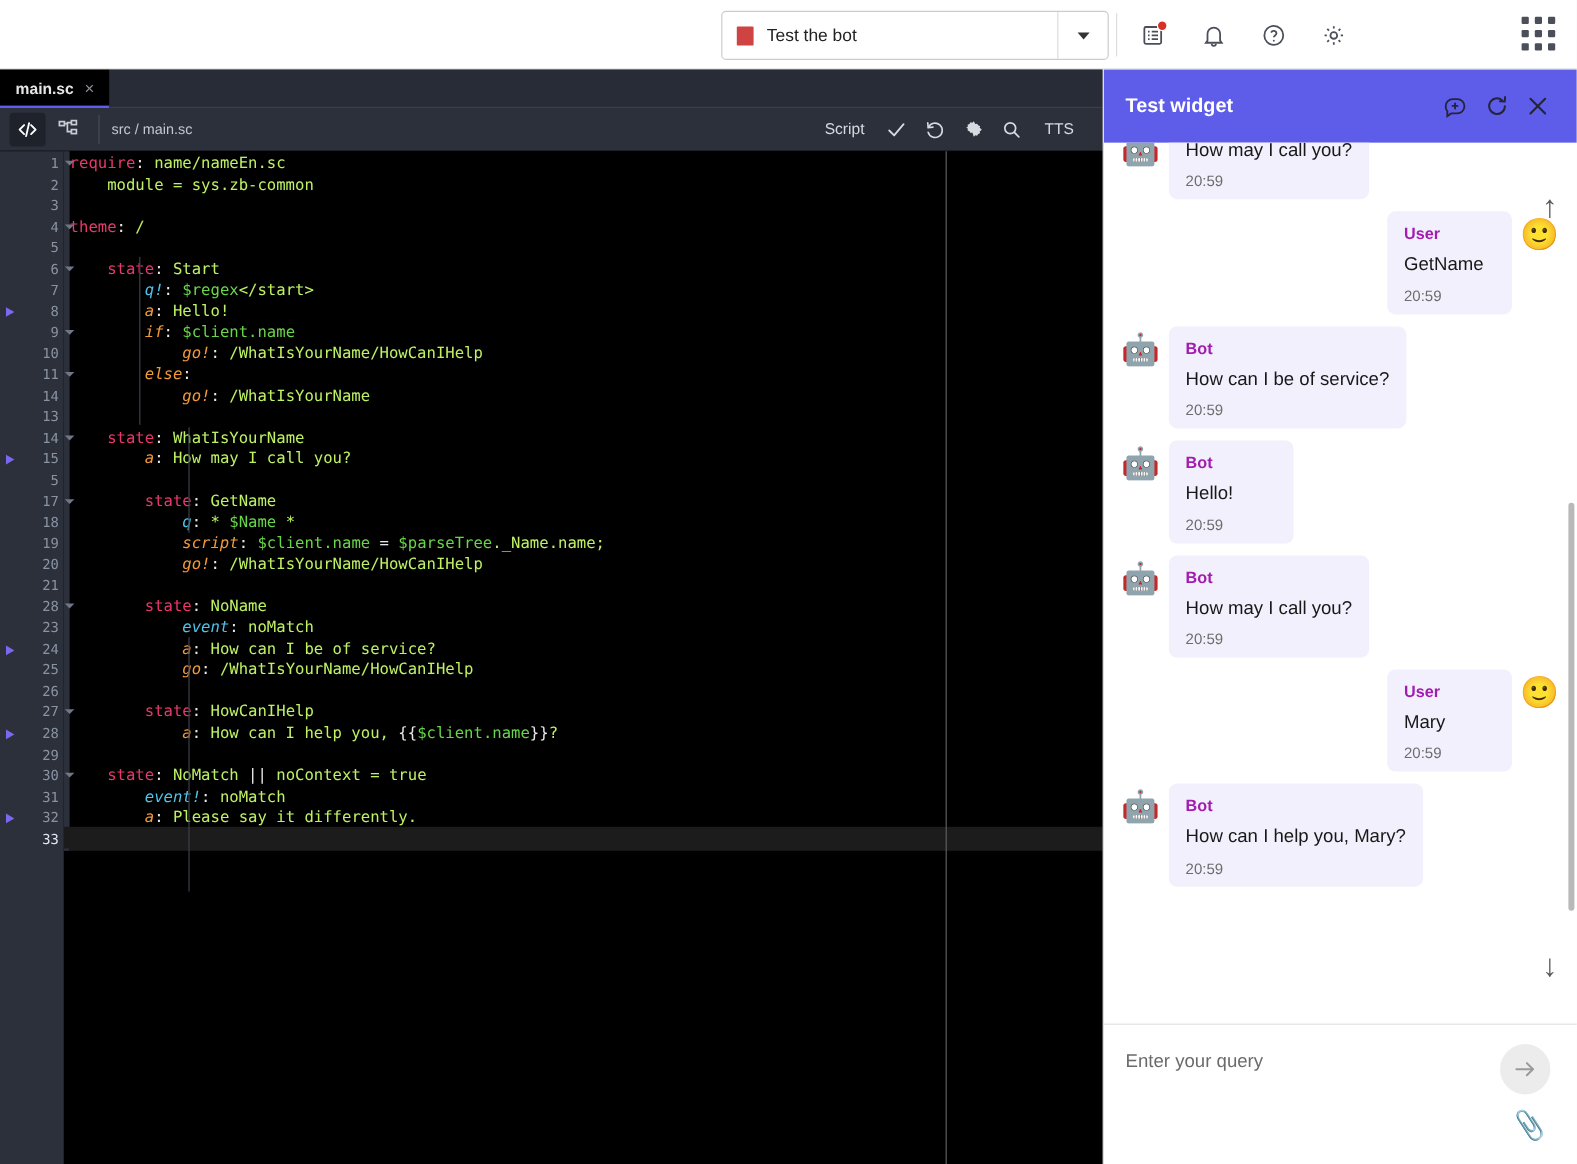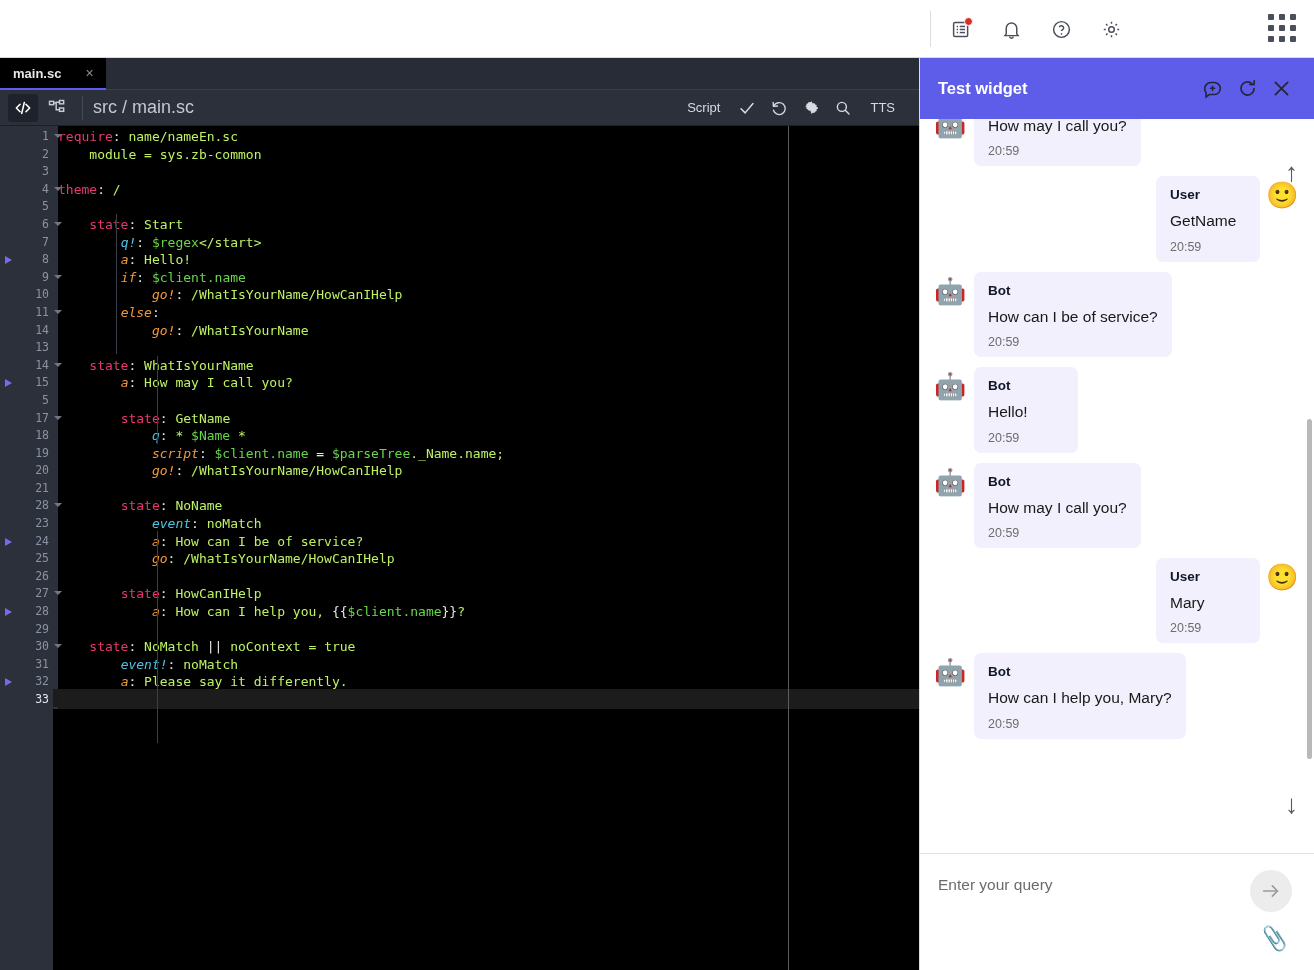--- a/index.html
+++ b/index.html
@@ -62,40 +62,40 @@
   
   .editor-pane {
     position: absolute; left: 0; top: 58px; width: 919px; height: 912px;
     background: #000; overflow: hidden;
   }
   .tabbar {
     height: 32px; background: #272c36; display: flex; align-items: stretch;
     position: relative;
   }
   .tab {
-    background: #000; display: flex; align-items: center; gap: 24px;
+    background: #000; display: flex; align-items: center; gap: 9px;
     padding: 0 12px 0 13px; position: relative;
     border-bottom: 2px solid #5d5df0;
   }
   .tab-label { font-size: 13px; font-weight: bold; color: #e6e6e6; font-family: "Liberation Sans", sans-serif; }
   .tab-close { font-size: 14px; color: #8b8f99; cursor: pointer; line-height: 1; }
   .tabbar-rest { flex: 1; border-bottom: 1px solid #3a3f4b; }
 
   .ed-toolbar {
     height: 36px; background: #2b303b; display: flex; align-items: center;
     border-bottom: 1px solid #1d2029;
   }
   .ed-tool-group { display: flex; align-items: center; padding-left: 8px; gap: 4px; }
   .ed-tool-btn {
     width: 30px; height: 28px; display: flex; align-items: center; justify-content: center;
     color: #c9ccd3; cursor: pointer; border-radius: 3px;
   }
   .ed-tool-btn.active { background: #1e222b; color: #fff; }
   .ed-toolbar-sep { width: 1px; height: 24px; background: #454b59; margin: 0 10px; }
-  .ed-path { font-size: 18px; color: #c3c7cf; }
+  .ed-path { font-size: 12px; color: #c3c7cf; }
   .ed-toolbar-right {
     margin-left: auto; display: flex; align-items: center; gap: 2px; padding-right: 14px;
   }
   .ed-right-label { font-size: 13px; color: #d7dae0; padding: 0 10px; cursor: pointer; }
   .ed-right-btn {
     width: 30px; height: 28px; display: flex; align-items: center; justify-content: center;
     color: #d7dae0; cursor: pointer;
   }
 
   .code-area { position: relative; height: 844px; background: #000; display: flex; }
@@ -182,21 +182,21 @@
   .avatar {
     width: 34px; height: 34px; font-size: 26px; line-height: 34px;
     text-align: center; flex: 0 0 34px; margin-top: 2px;
   }
   .avatar.bot-av { margin-right: 6px; }
   .avatar.user-av { margin-left: 6px; }
   .bubble {
     background: #f2f0fc; border-radius: 7px; padding: 11px 14px 8px 14px;
     max-width: 214px; min-width: 104px;
   }
-  .bubble-author { font-size: 13.5px; font-weight: bold; color: #0f172a; margin-bottom: 9px; }
+  .bubble-author { font-size: 13.5px; font-weight: bold; color: #a21caf; margin-bottom: 9px; }
   .bubble-text { font-size: 15.5px; color: #181818; line-height: 1.25; margin-bottom: 9px; }
   .bubble-time { font-size: 12.5px; color: #6d6d6d; }
 
   .scroll-up, .scroll-down {
     position: absolute; right: 16px; color: #5b5b5b; cursor: pointer;
     font-size: 26px; line-height: 1;
   }
   .scroll-up { top: 40px; }
   .scroll-down { bottom: 36px; }
   .chat-scrollbar {
@@ -220,20 +220,29 @@
   }
 </style>
 </head>
 <body>
 
 <div class="app">
 
   <div class="topbar">
     <div class="topbar-left"></div>
 
+    <div class="bot-select">
+      <div class="bot-select-main">
+        <span class="bot-color-chip"></span>
+        <span class="bot-select-label">Test the bot</span>
+      </div>
+      <div class="bot-select-arrow">
+        <span class="caret-down"></span>
+      </div>
+    </div>
 
     <div class="topbar-divider"></div>
 
     <div class="topbar-icons">
       <div class="tb-icon">
         <svg width="21" height="21" viewBox="0 0 24 24" fill="none" stroke="currentColor" stroke-width="1.7">
           <rect x="3" y="4" width="16" height="16" rx="1.5"></rect>
           <line x1="6.5" y1="8.5" x2="8" y2="8.5"></line>
             <line x1="10" y1="8.5" x2="16" y2="8.5"></line>
           <line x1="6.5" y1="12" x2="8" y2="12"></line>

